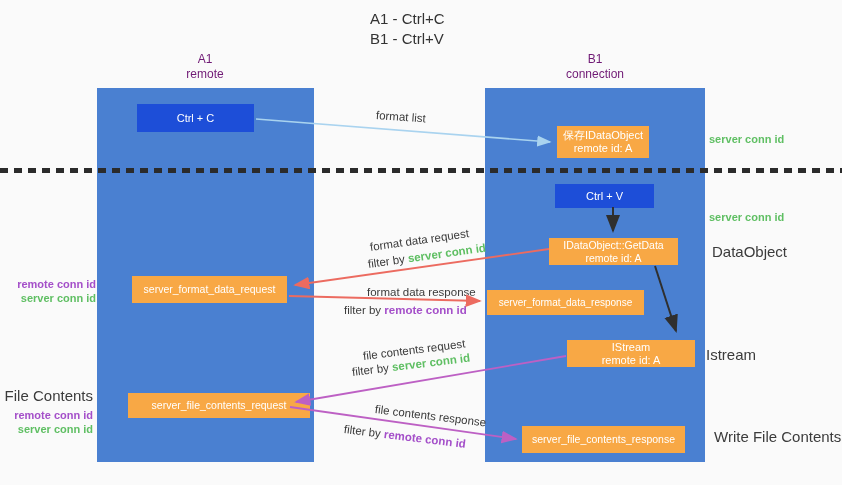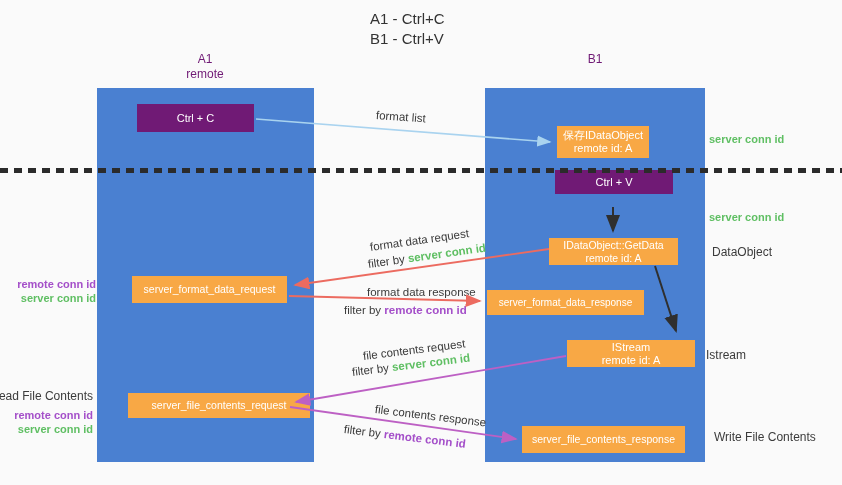--- a/index.html
+++ b/index.html
@@ -19,25 +19,25 @@
   .lane-b1 { left:485px; width:220px; }
   .divider {
     position:absolute; left:0; top:168px; width:842px; height:5px; z-index:5;
     background:repeating-linear-gradient(90deg,#2b2b2b 0 8px,transparent 8px 14px);
   }
   .node {
     position:absolute; z-index:3; display:flex; flex-direction:column;
     align-items:center; justify-content:center;
     color:#ffffff; font-size:11px; line-height:13px; text-align:center; white-space:nowrap;
   }
-  .green { background:#701a75; }
+  .green { background:#1d4ed8; }
   .orange { background:#f8a845; }
   .n-ctrl-c   { left:137px; top:104px; width:117px; height:28px; }
   .n-save-obj { left:557px; top:126px; width:92px; height:32px; }
-  .n-ctrl-v   { left:555px; top:170px; width:118px; height:24px;text-align:right; }
+  .n-ctrl-v   { left:555px; top:184px; width:99px; height:24px;text-align:right; }
   .n-getdata  { left:549px; top:238px; width:129px; height:27px; font-size:10.5px; }
   .n-format-req { left:132px; top:276px; width:155px; height:27px; font-size:10.5px; }
   .n-format-res { left:487px; top:290px; width:157px; height:25px; font-size:10px; }
   .n-istream  { left:567px; top:340px; width:128px; height:27px; }
   .n-file-req { left:128px; top:393px; width:182px; height:25px; font-size:10.5px; }
   .n-file-res { left:522px; top:426px; width:163px; height:27px; font-size:10.5px; }
   .edge-label {
     position:absolute; z-index:4; font-size:11.5px; color:#3b3b3b;
     white-space:nowrap; transform-origin:left center;
   }
@@ -47,21 +47,21 @@
   .l-format-list { left:376px; top:109px; transform:rotate(4deg); }
   .l-fdr        { left:370px; top:241px; transform:rotate(-8deg); }
   .l-fdr-filter { left:368px; top:258px; transform:rotate(-8deg); }
   .l-fds        { left:367px; top:286px; }
   .l-fds-filter { left:344px; top:304px; }
   .l-fcr        { left:363px; top:350px; transform:rotate(-7deg); }
   .l-fcr-filter { left:352px; top:366px; transform:rotate(-7deg); }
   .l-fcs        { left:375px; top:403px; transform:rotate(7deg); }
   .l-fcs-filter { left:344px; top:423px; transform:rotate(7deg); }
   .annotation { position:absolute; z-index:4; font-size:11px; font-weight:bold; line-height:14px; white-space:nowrap; }
-  .annotation.dark { font-weight:normal; font-size:12px; color:#3b3b3b; }
+  .annotation.dark { font-weight:normal; font-size:15px; color:#3b3b3b; }
   .ann-left { text-align:right; }
   .a-left-1 { right:746px; top:277px; }
   .a-read   { right:749px; top:389px; }
   .a-left-2 { right:749px; top:408px; }
   .a-sci-1  { left:709px; top:132px; }
   .a-sci-2  { left:709px; top:210px; }
   .a-dataobject { left:712px; top:245px; }
   .a-istream    { left:706px; top:348px; }
   .a-write      { left:714px; top:430px; }
   .arrows { position:absolute; left:0; top:0; z-index:6; pointer-events:none; }
@@ -75,20 +75,21 @@
     <div>A1 - Ctrl+C</div>
     <div>B1 - Ctrl+V</div>
   </div>
 
   <div class="lane-header hdr-a1">
     <div>A1</div>
     <div>remote</div>
   </div>
   <div class="lane-header hdr-b1">
     <div>B1</div>
+    <div>connection</div>
   </div>
 
   <div class="lane lane-a1"></div>
   <div class="lane lane-b1"></div>
 
   <div class="divider"></div>
 
   <div class="node green n-ctrl-c">
     <div>Ctrl + C</div>
   </div>

